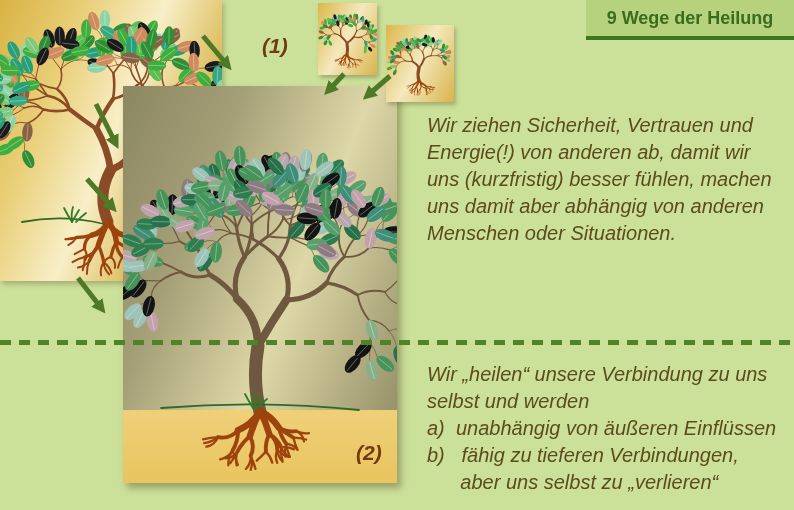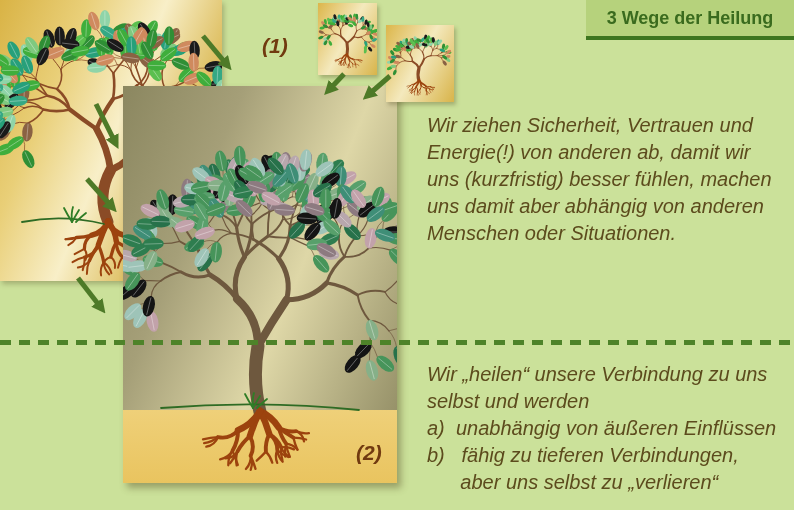--- a/index.html
+++ b/index.html
@@ -3057,21 +3057,21 @@
     <line x1="87" y1="179" x2="113" y2="208" marker-end="url(#ah)"></line>
     <line x1="78" y1="278" x2="102" y2="309" marker-end="url(#ah)"></line>
     <line x1="344" y1="74" x2="328" y2="91" marker-end="url(#ah)"></line>
     <line x1="390" y1="76" x2="367" y2="96" marker-end="url(#ah)"></line>
   </svg>
 
   <div class="plabel plabel-1">(1)</div>
   <div class="plabel plabel-2">(2)</div>
 
   <div class="title-box">
-    <span>3 Wege der Heilung</span>
+    <span>9 Wege der Heilung</span>
   </div>
 
   <div class="para para-1">Wir ziehen Sicherheit, Vertrauen und
 Energie(!) von anderen ab, damit wir
 uns (kurzfristig) besser fühlen, machen
 uns damit aber abhängig von anderen
 Menschen oder Situationen.</div>
   <div class="para para-3">Wir „heilen“ unsere Verbindung zu uns
 selbst und werden
 a)  unabhängig von äußeren Einflüssen

